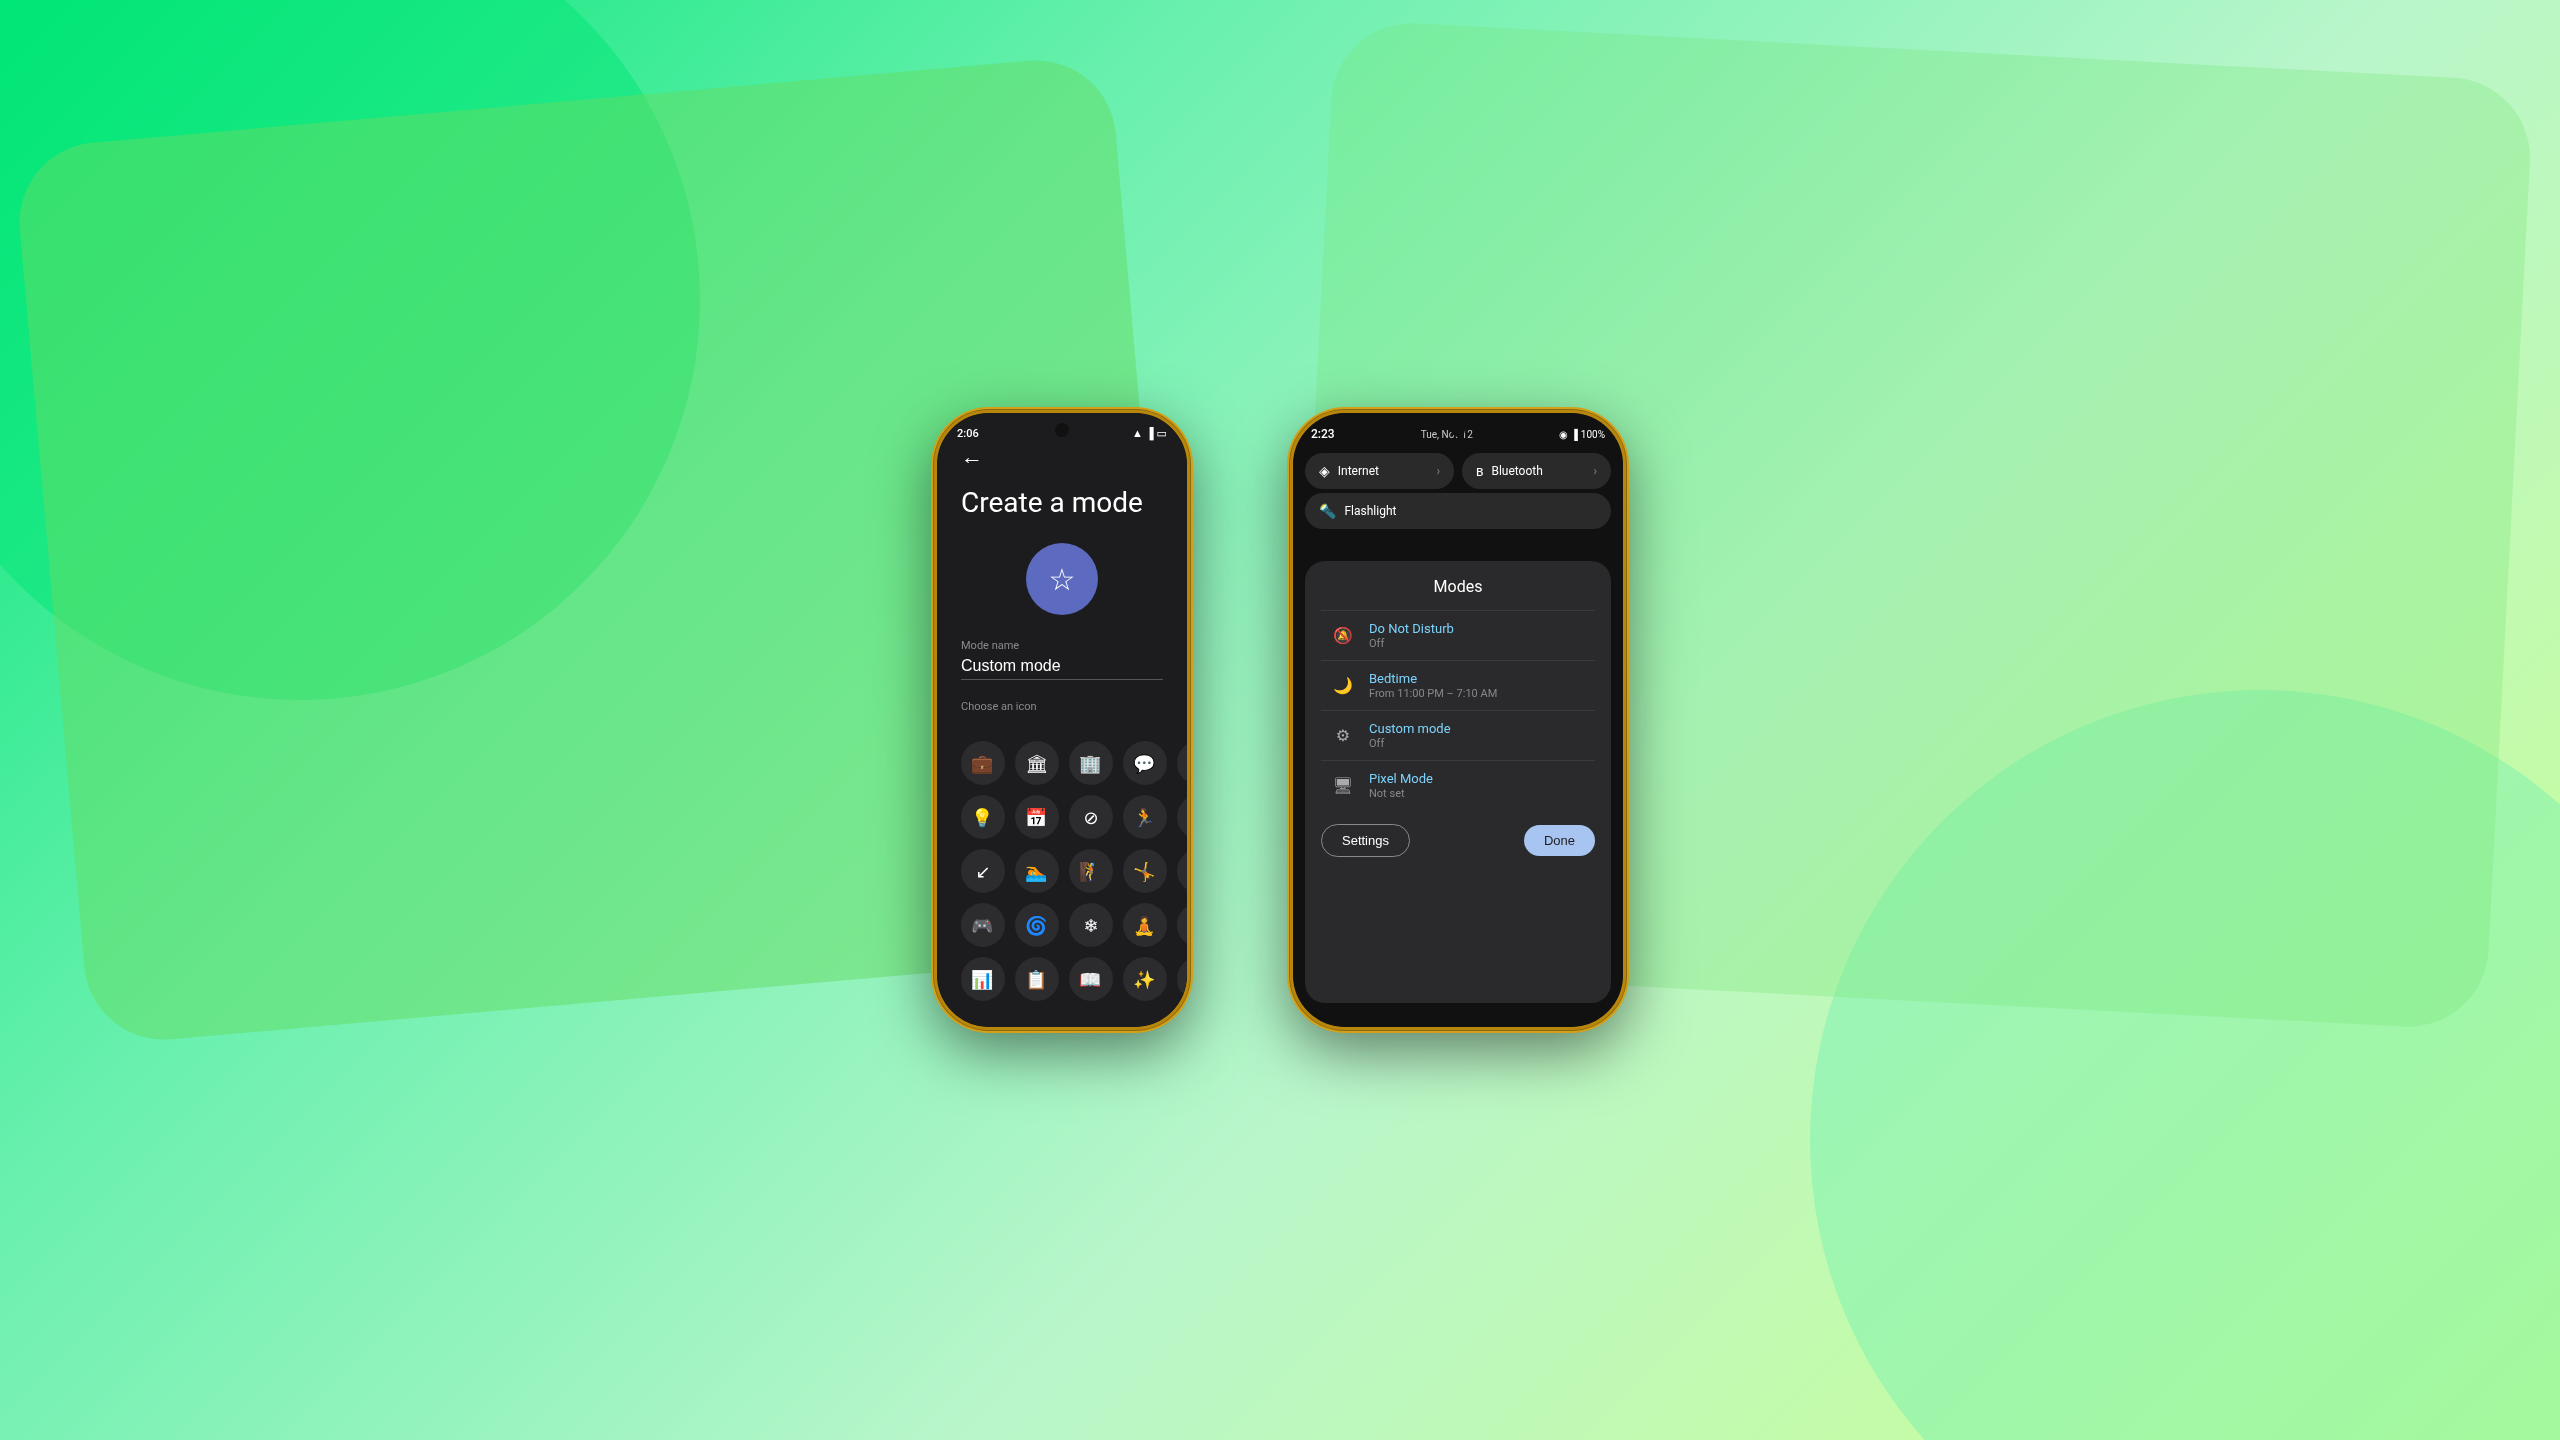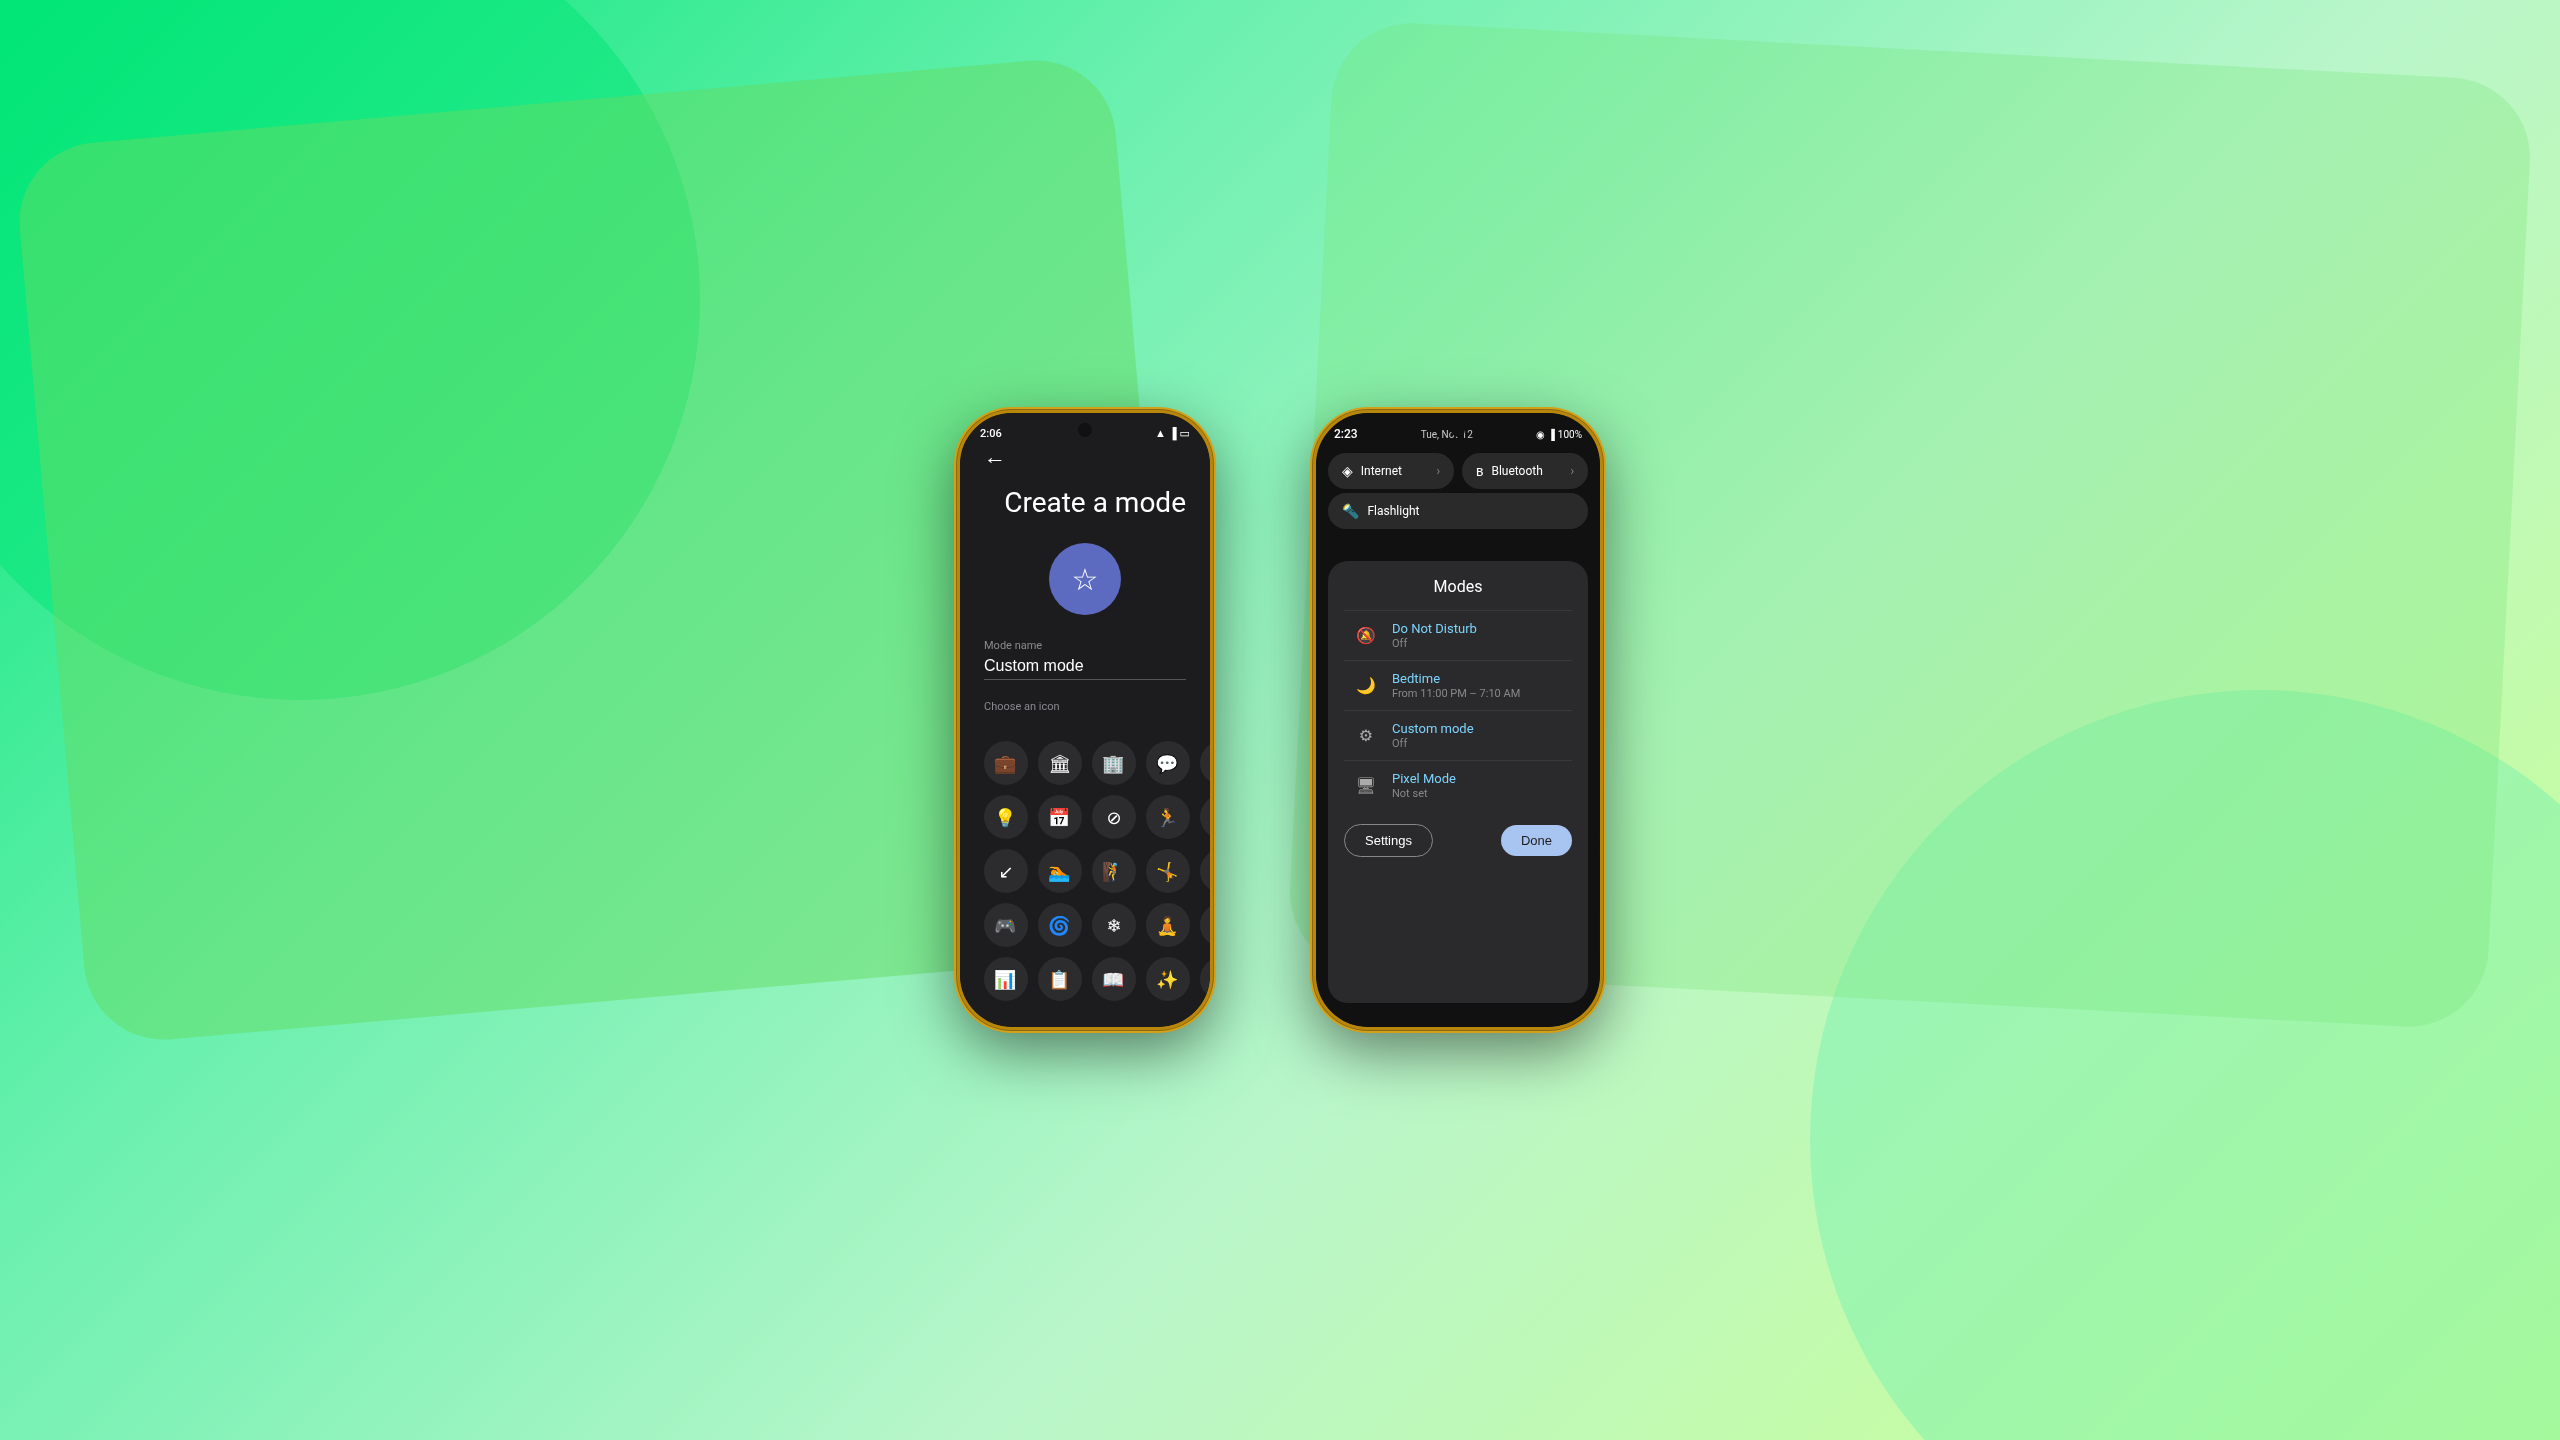--- a/index.html
+++ b/index.html
@@ -80,21 +80,21 @@
     }
 
     
     .phone-1 {
       width: 256px;
       height: 620px;
     }
 
     
     .phone-2 {
-      width: 290px;
+      width: 336px;
       height: 620px;
     }
 
     .phone-notch {
       position: absolute;
       top: 10px;
       left: 50%;
       transform: translateX(-50%);
       width: 14px;
       height: 14px;
@@ -152,21 +152,20 @@
       font-size: 22px;
       margin-bottom: 16px;
       cursor: pointer;
     }
 
     .create-title {
       color: white;
       font-size: 28px;
       font-weight: 400;
       margin-bottom: 24px;
-      text-align: right;
     }
 
     .icon-circle-container {
       display: flex;
       justify-content: center;
       margin-bottom: 24px;
     }
 
     .icon-circle {
       width: 72px;

